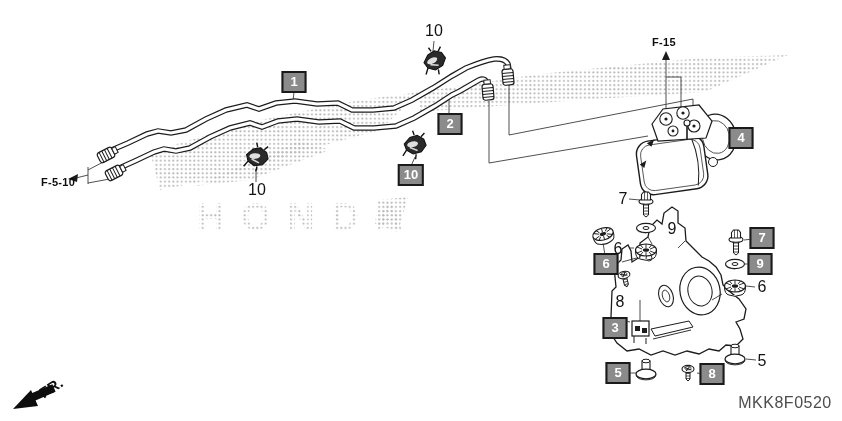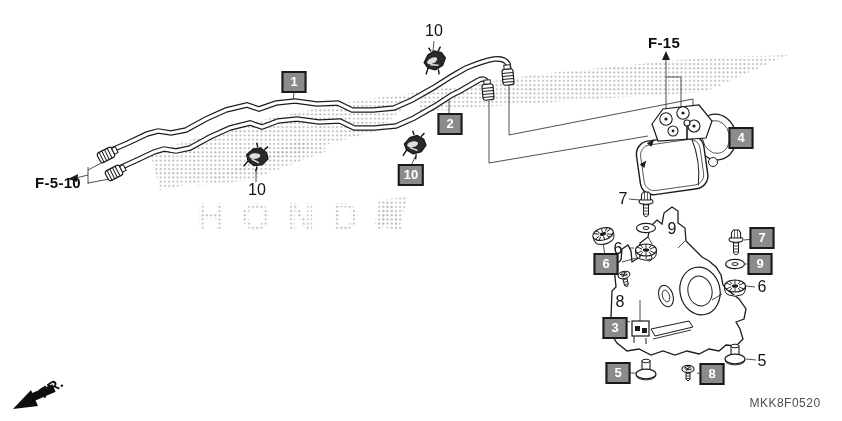--- a/index.html
+++ b/index.html
@@ -4,22 +4,22 @@
 <style>
   html,body{margin:0;padding:0;background:#fff;}
   .stage{position:relative;width:842px;height:421px;background:#ffffff;overflow:hidden;
          font-family:"Liberation Sans",sans-serif;}
   .stage svg{position:absolute;left:0;top:0;}
   .co{position:absolute;transform:translate(-50%,-50%);white-space:nowrap;}
   .co.box{background:#8b8b8b;border:2px solid #1a1a1a;color:#fff;font-weight:bold;
           font-size:13px;line-height:16px;min-width:13px;padding:1px 4px;text-align:center;}
   .co.plain{color:#121212;font-size:16px;}
   .ref{position:absolute;transform:translate(-50%,-50%);color:#0d0d0d;font-weight:bold;
-       font-size:15px;letter-spacing:.3px;white-space:nowrap;}
-  .code{position:absolute;transform:translate(-50%,-50%);color:#4d4d4d;font-size:12px;
+       font-size:11px;letter-spacing:.3px;white-space:nowrap;}
+  .code{position:absolute;transform:translate(-50%,-50%);color:#4d4d4d;font-size:16px;
         letter-spacing:.5px;white-space:nowrap;}
 </style>
 </head>
 <body>
 
 <div class="stage">
 
 <svg width="842" height="421" viewBox="0 0 842 421">
   <defs>
     <pattern id="dots" width="4.2" height="4.2" patternUnits="userSpaceOnUse">

